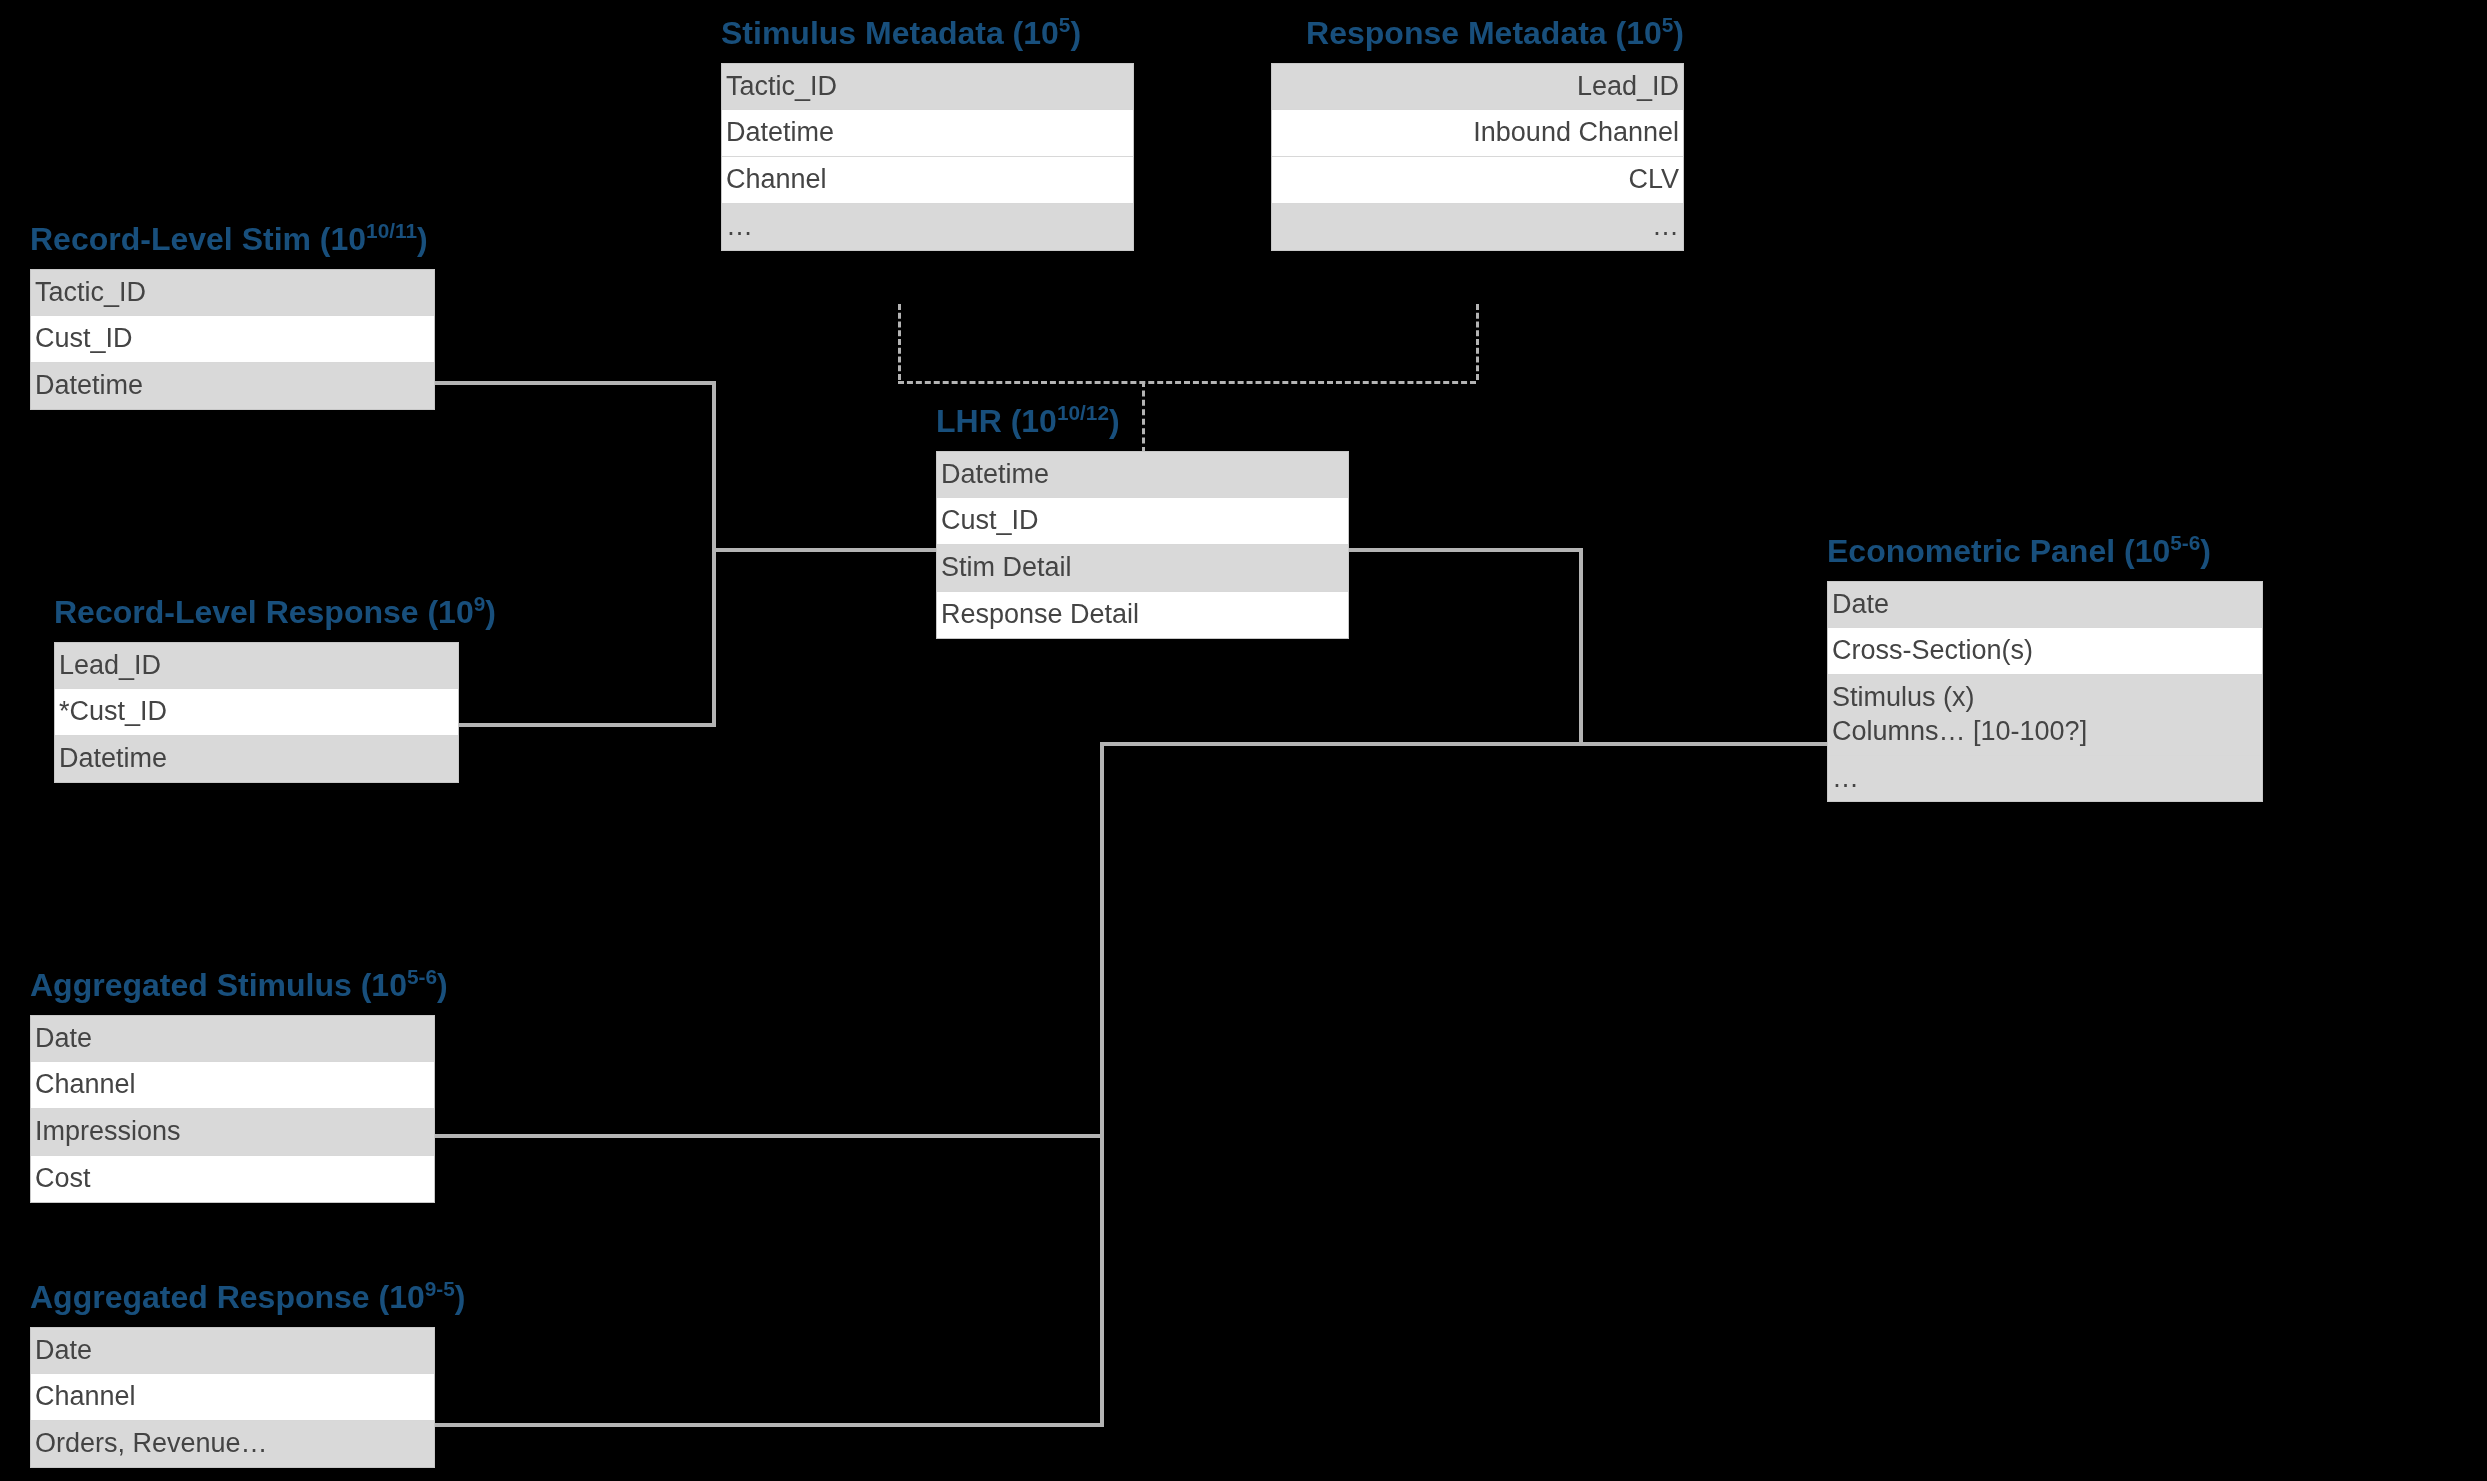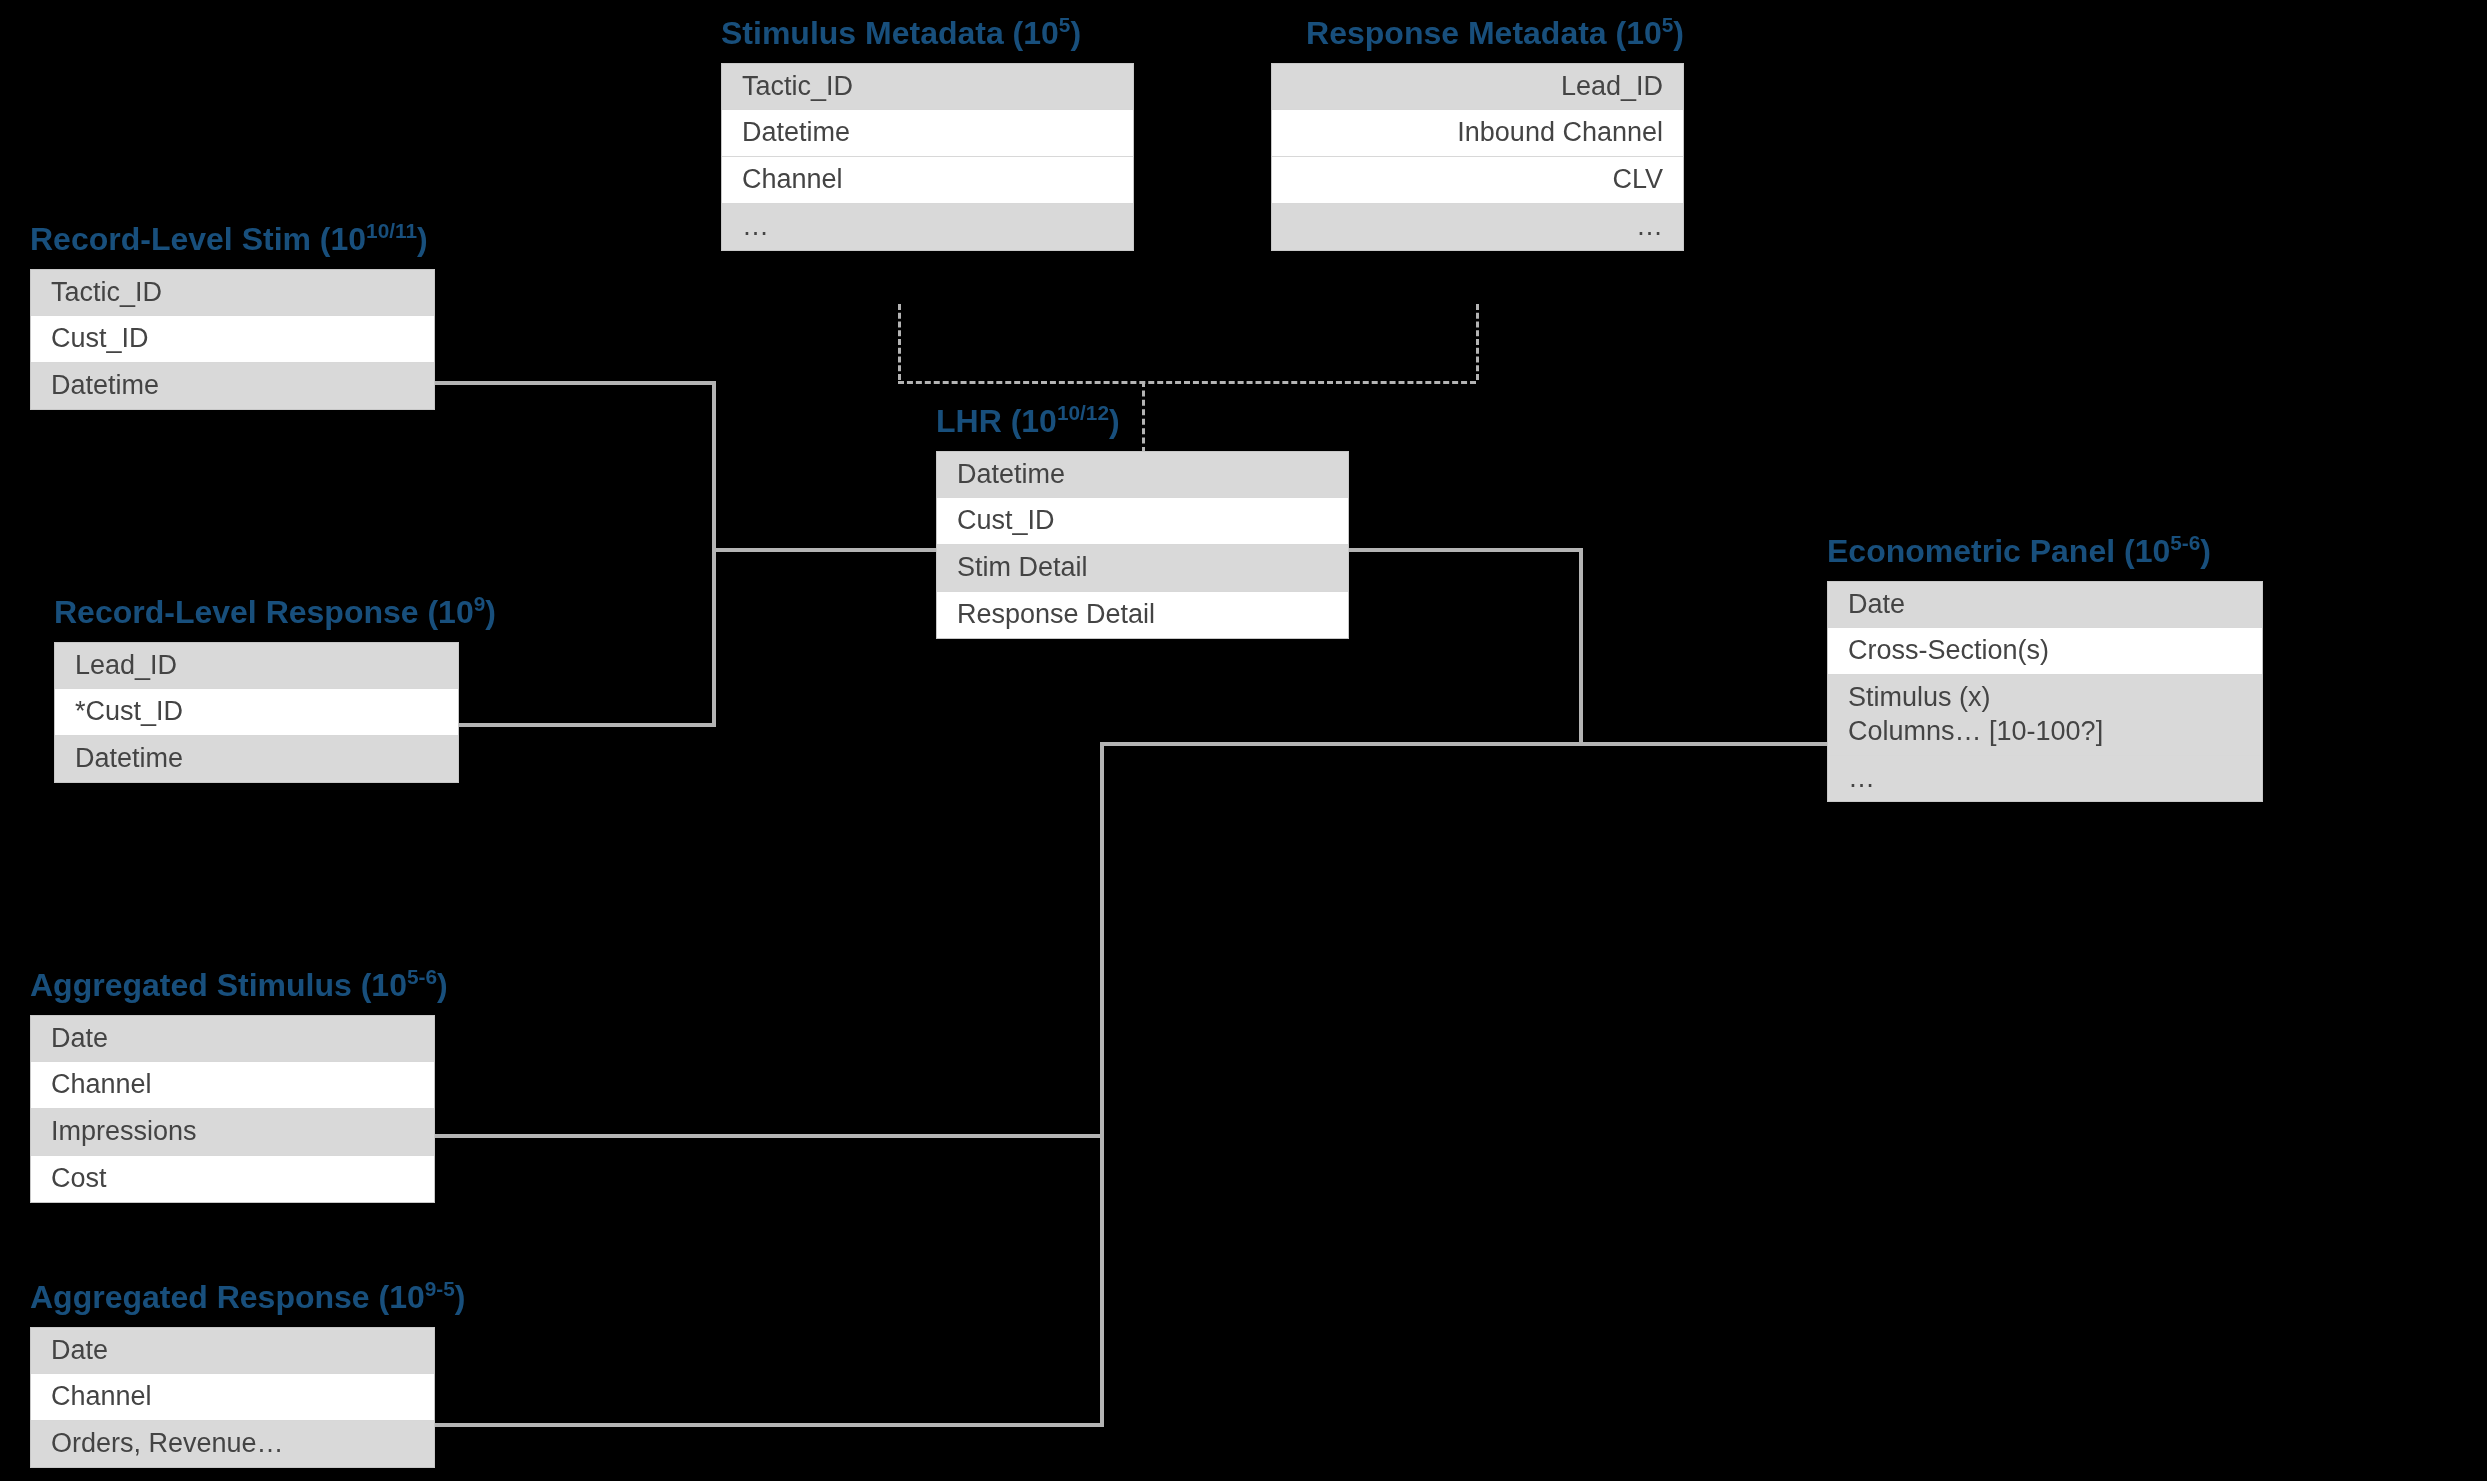--- a/index.html
+++ b/index.html
@@ -28,21 +28,21 @@
     font-size: 0.65em;
     vertical-align: super;
     line-height: 0;
   }
   .entity .fields {
     border: 1.5px solid #c8c8c8;
   }
   .entity .fields .row {
     font-size: 27px;
     color: #444;
-    padding: 6px 20px;
+    padding: 6px 4px;
     background: #fff;
     border-bottom: 0.8px solid #d8d8d8;
     line-height: 1.25;
   }
   .entity .fields .row.alt {
     background: #d9d9d9;
   }
   .entity .fields .row:last-child {
     border-bottom: none;
   }

